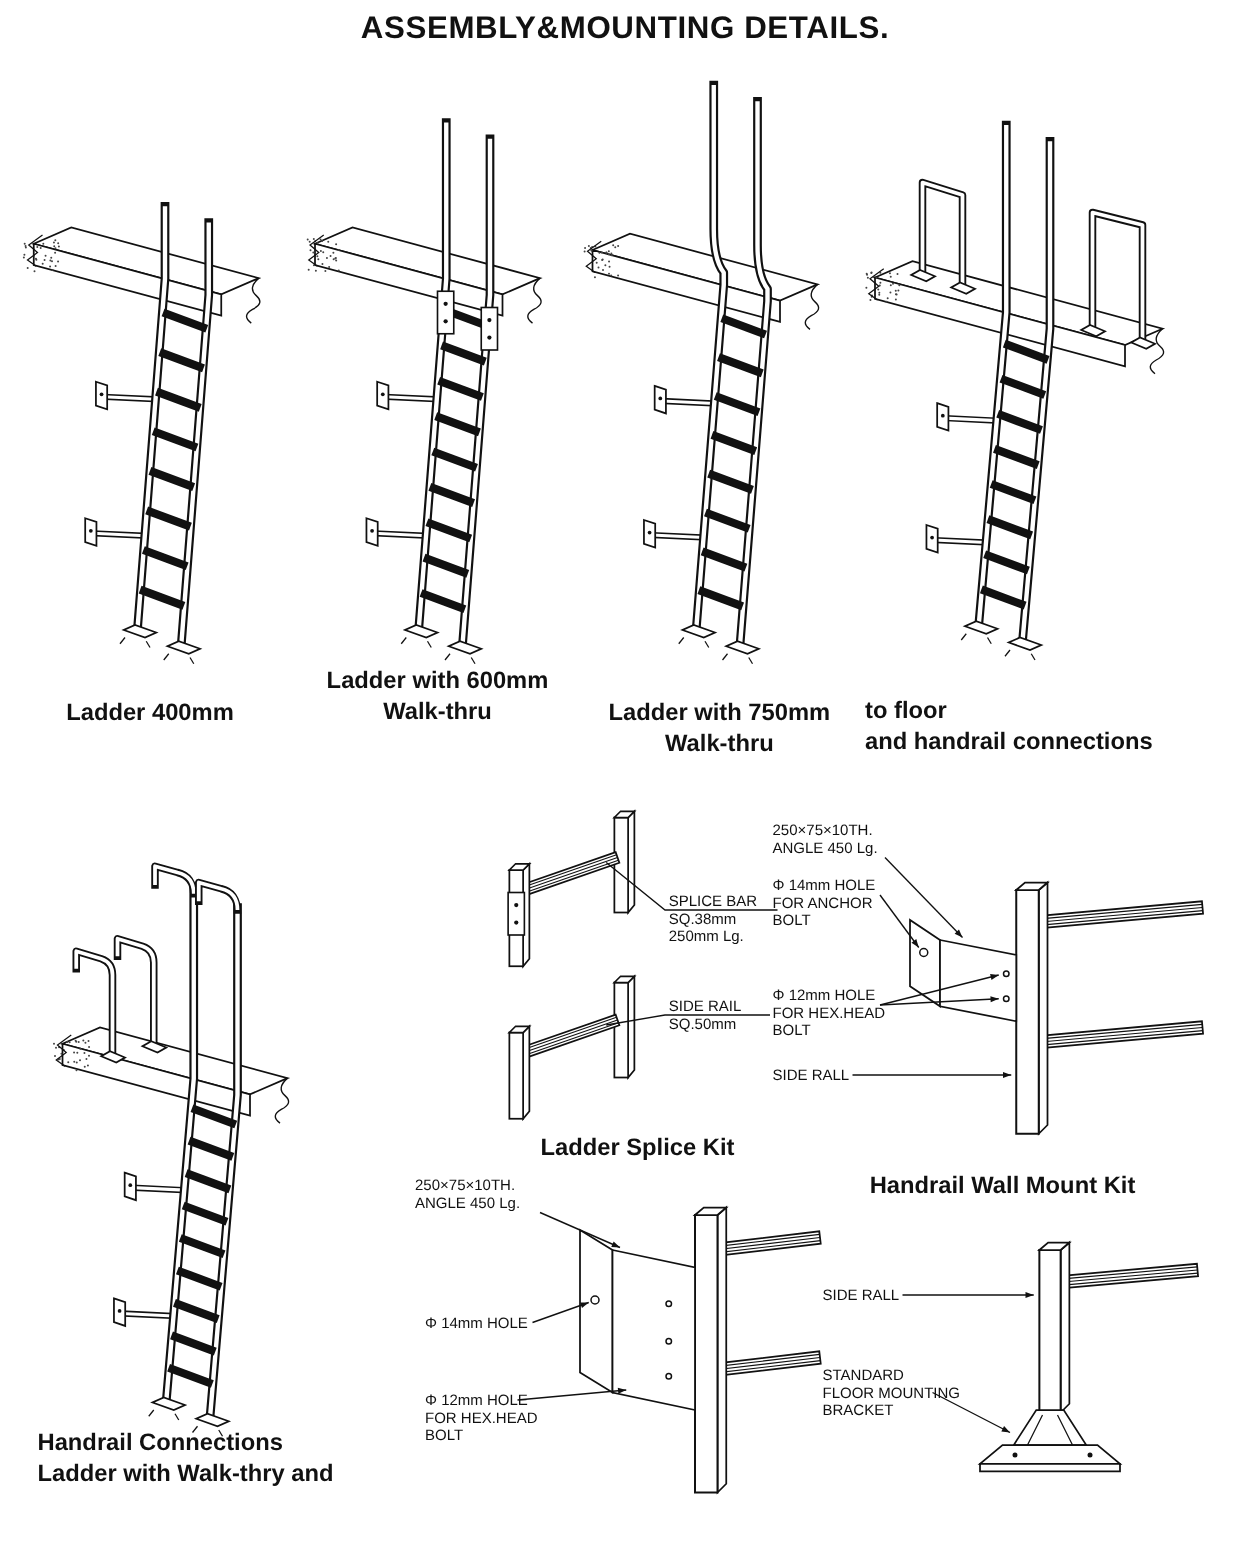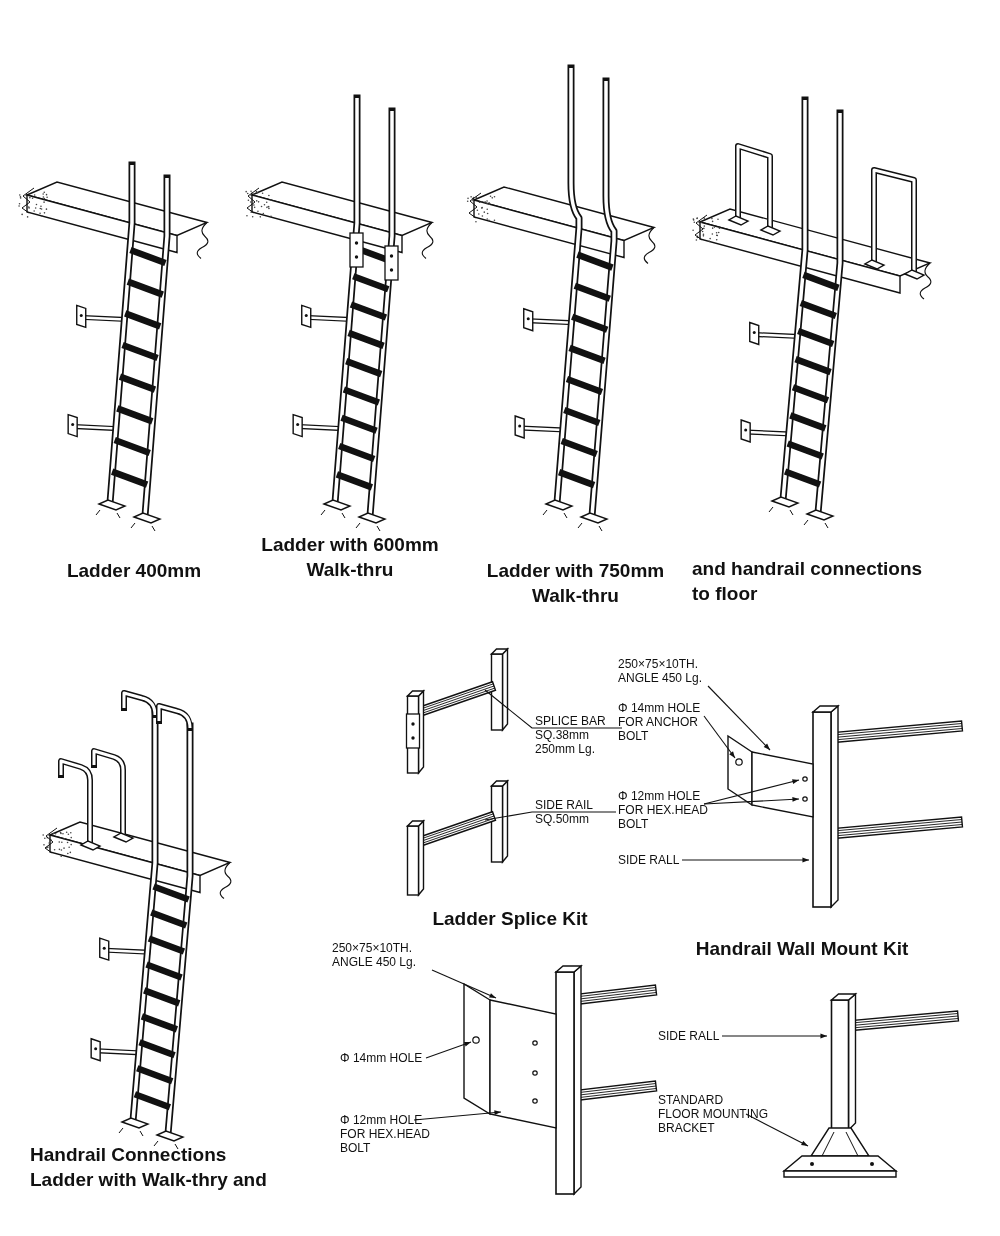--- a/index.html
+++ b/index.html
@@ -10,20 +10,21 @@
   .caption{position:absolute;font-size:19px;font-weight:bold;line-height:25px;}
   .caption.center{text-align:center;}
   svg.panel{position:absolute;overflow:visible;}
   svg text{font-family:"Liberation Sans",sans-serif;font-size:12px;fill:#111;}
 </style>
 </head>
 <body>
 
 <div class="page">
 
+  <div class="title">ASSEMBLY&amp;MOUNTING DETAILS.</div>
 
   <svg class="panel" style="left:15px;top:55px" width="225" height="505" viewBox="0 0 225 505">
       <g id="art-l400">
         <polygon points="12,140 42,127 192,167.5 162,180.5" fill="#fff" stroke="#111" stroke-width="1.4"></polygon>
         <polygon points="12,140 162,180.5 162,197.5 12,157" fill="#fff" stroke="#111" stroke-width="1.4"></polygon>
         <path d="M 192 167.5 q -9 8 -2 14 q 7 6 -3 11 q -9 5 -1 11" fill="none" stroke="#111" stroke-width="1.1"></path>
         <circle cx="21.469227691181004" cy="149.51528525352478" r="0.8" fill="#444"></circle>
         <circle cx="31.448192834854126" cy="154.16660475730896" r="0.8" fill="#444"></circle>
         <circle cx="26.59243607521057" cy="153.92526984214783" r="0.8" fill="#444"></circle>
         <circle cx="19.63348412513733" cy="139.94740843772888" r="0.8" fill="#444"></circle>
@@ -286,34 +287,34 @@
         <path d="M 50 168 L 50 94 L 82 104 L 82 178" fill="none" stroke="#fff" stroke-width="3" stroke-linejoin="round" stroke-linecap="butt"></path>
         <polygon points="41,168 53,173 60,169 48,164" fill="#fff" stroke="#111" stroke-width="1.4"></polygon>
         <polygon points="73,178 85,183 92,179 80,174" fill="#fff" stroke="#111" stroke-width="1.4"></polygon>
         <path d="M 186 212 L 186 118 L 226 128 L 226 222" fill="none" stroke="#111" stroke-width="6" stroke-linejoin="round" stroke-linecap="square"></path>
         <path d="M 186 212 L 186 118 L 226 128 L 226 222" fill="none" stroke="#fff" stroke-width="3" stroke-linejoin="round" stroke-linecap="butt"></path>
         <polygon points="177,212 189,217 196,213 184,208" fill="#fff" stroke="#111" stroke-width="1.4"></polygon>
         <polygon points="217,222 229,227 236,223 224,218" fill="#fff" stroke="#111" stroke-width="1.4"></polygon>
       </g>
     </svg>
 
-  <div class="caption center" style="left:24px;top:558px;width:220px">
+  <div class="caption center" style="left:10px;top:558px;width:220px">
     <div>Ladder 400mm</div>
   </div>
   <div class="caption center" style="left:235px;top:532px;width:230px">
     <div>Ladder with 600mm</div>
     <div>Walk-thru</div>
   </div>
   <div class="caption center" style="left:458px;top:558px;width:235px">
     <div>Ladder with 750mm</div>
     <div>Walk-thru</div>
   </div>
   <div class="caption" style="left:692px;top:556px;width:300px">
+    <div>to floor</div>
     <div>and handrail connections</div>
-    <div>to floor</div>
   </div>
 
   <svg class="panel" style="left:15px;top:640px" width="330" height="500" viewBox="0 0 330 500">
       <g id="art-lhand">
         <polygon points="35,195 65,182 215,222.5 185,235.5" fill="#fff" stroke="#111" stroke-width="1.4"></polygon>
         <polygon points="35,195 185,235.5 185,252.5 35,212" fill="#fff" stroke="#111" stroke-width="1.4"></polygon>
         <path d="M 215 222.5 q -9 8 -2 14 q 7 6 -3 11 q -9 5 -1 11" fill="none" stroke="#111" stroke-width="1.1"></path>
         <circle cx="29.81391978263855" cy="198.23571211099625" r="0.8" fill="#444"></circle>
         <circle cx="39.594966888427734" cy="209.763671875" r="0.8" fill="#444"></circle>
         <circle cx="31.892749786376953" cy="207.6726158261299" r="0.8" fill="#444"></circle>

